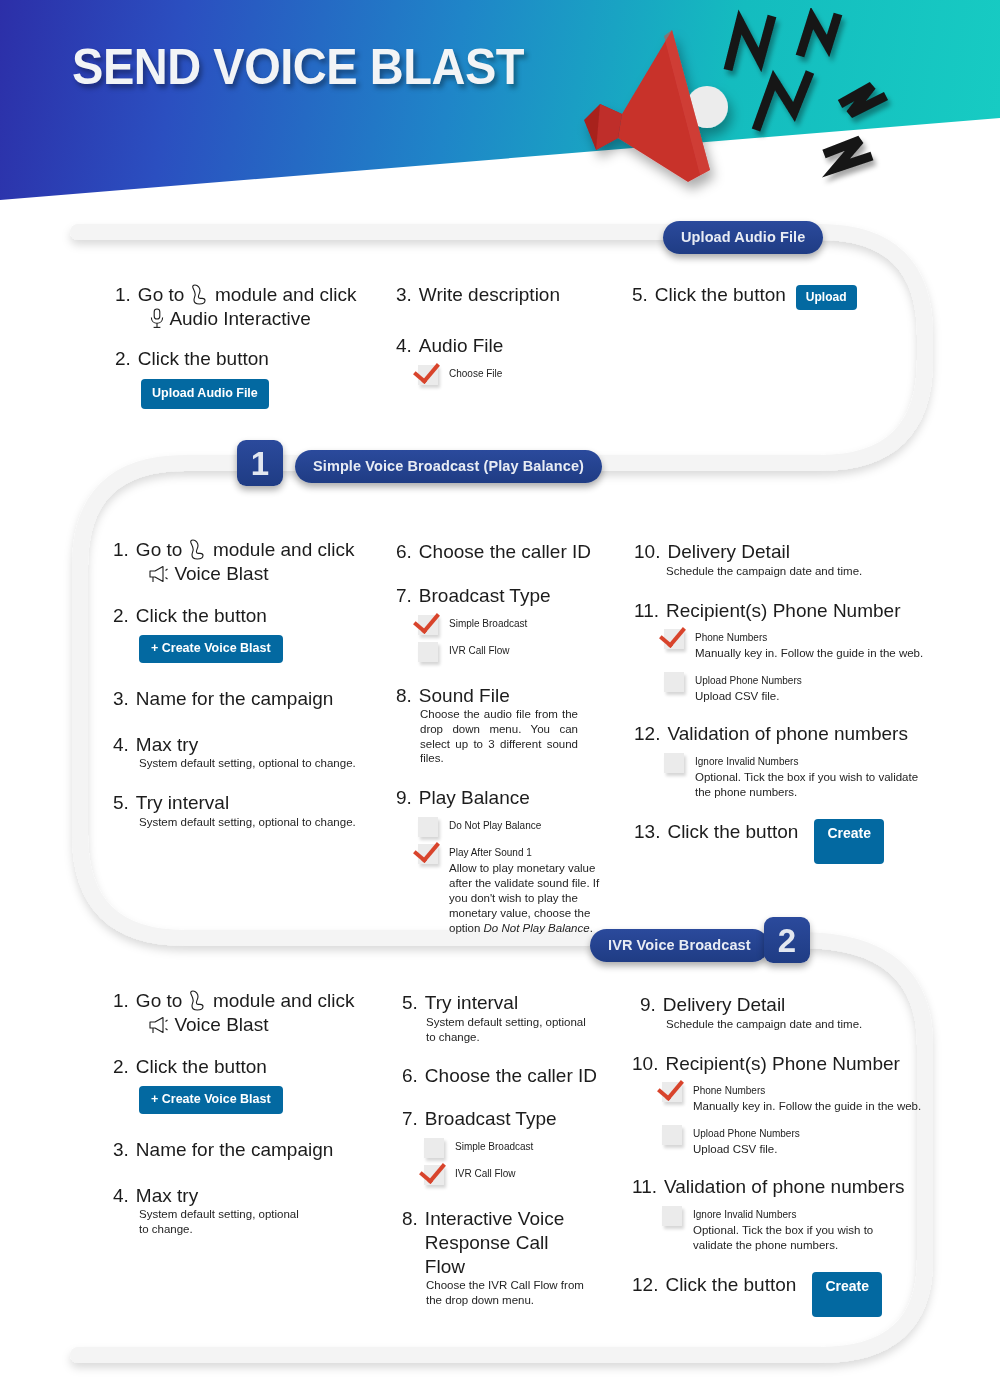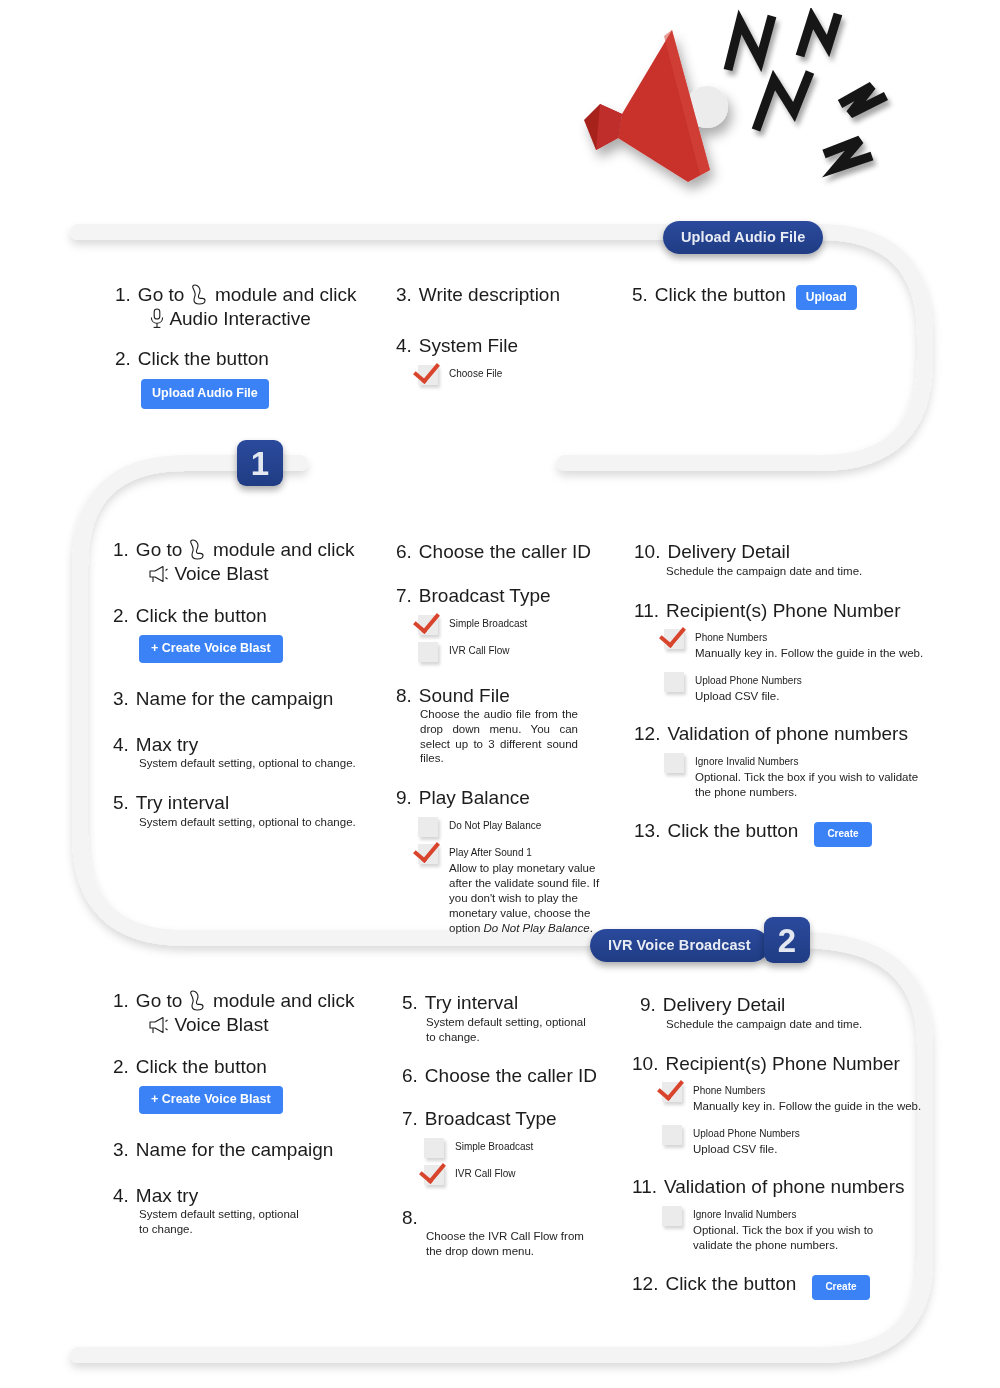--- a/index.html
+++ b/index.html
@@ -94,40 +94,43 @@
     border-width: 0 4px 4px 0;
     transform: rotate(40deg);
   }
   .opt-body { margin-left: 11px; }
   .opt-label { font-size: 10px; color: #1c1c1c; line-height: 1.2; }
   .opt-desc { font-size: 11.5px; color: #242424; line-height: 1.3; margin-top: 1px; }
 
   
   .btn-red {
     display: inline-block;
-    background: #3b82f6;
+    background: #0369a1;
     color: #ffffff;
     border-radius: 4px;
     font-weight: bold;
     white-space: nowrap;
     line-height: 1;
   }
   .btn-upload-audio { font-size: 12.5px; padding: 8px 11px 9px 11px; }
   .btn-upload { font-size: 12px; padding: 6px 10px 7px 10px; }
   .btn-create-vb { font-size: 12.5px; padding: 7px 12px 8px 12px; }
-  .btn-create { font-size: 10px; padding: 7px 13px 8px 13px; }
+  .btn-create { font-size: 14px; padding: 7px 13px 24px 13px; }
 
   .icon-inline { display: inline-block; vertical-align: -4px; }
   .ital { font-style: italic; }
 </style>
 </head>
 <body>
 
 <div class="page">
 
+  <div class="header">
+    <div class="header-title">SEND VOICE BLAST</div>
+  </div>
 
   <svg class="megaphone" viewBox="0 0 200 190">
     <defs>
       <filter id="mgshadow" x="-30%" y="-30%" width="180%" height="180%">
         <feDropShadow dx="4" dy="8" stdDeviation="6" flood-color="#000" flood-opacity="0.32"></feDropShadow>
       </filter>
     </defs>
     <g filter="url(#mgshadow)">
       <circle cx="147" cy="97" r="21" fill="#ececec"></circle>
       <path d="M112 20 L150 160 L128 172 L58 128 L62 104 Z" fill="#c8302c"></path>
@@ -207,21 +210,21 @@
   <div class="col" style="left:396px; top:283px; width:180px;">
     <div class="step">
       <div class="step-row">
         <span class="step-num">3.</span>
         <span class="step-title">Write description</span>
       </div>
     </div>
     <div class="step" style="margin-top:27px;">
       <div class="step-row">
         <span class="step-num">4.</span>
-        <span class="step-title">System File</span>
+        <span class="step-title">Audio File</span>
       </div>
       <div style="margin-left:22px;">
         <div class="opt">
           <span class="cb checked"></span>
           <span class="opt-body">
             <span class="opt-label">Choose File</span>
           </span>
         </div>
       </div>
     </div>
@@ -231,20 +234,21 @@
     <div class="step">
       <div class="step-row">
         <span class="step-num">5.</span>
         <span class="step-title">Click the button</span>
         <span class="btn-red btn-upload" style="margin-left:10px;">Upload</span>
       </div>
     </div>
   </div>
 
   <div class="numbox" style="left:237px; top:440px;">1</div>
+  <div class="pill" style="left:295px; top:450px;">Simple Voice Broadcast (Play Balance)</div>
 
   <div class="col" style="left:113px; top:538px; width:250px;">
     <div class="step">
       <div class="step-row">
         <span class="step-num">1.</span>
         <span class="step-title">
           <span>Go to</span>
           <svg class="icon-inline" width="20" height="22" viewBox="0 0 20 22">
             <path d="M5 2 C3 2 2.2 3.4 3 5 C4 7.2 5.2 9.2 5.2 11.4 C5.2 13.4 4 15 4 17 C4 19.6 6.6 21 9.4 21 C12.6 21 15 19.6 15 17.6 C15 16.2 13.8 15.4 12.2 15.4 L10 15.4 C9 15.4 8.4 14.8 8.4 13.8 C8.4 11.6 10 10 10 7.4 C10 5 8 2 5 2 Z" fill="none" stroke="#1c1c1c" stroke-width="1.1"></path>
           </svg>
@@ -488,20 +492,21 @@
         <div class="opt">
           <span class="cb checked"></span>
           <span class="opt-body"><span class="opt-label">IVR Call Flow</span></span>
         </div>
       </div>
     </div>
 
     <div class="step" style="margin-top:22px;">
       <div class="step-row">
         <span class="step-num">8.</span>
+        <span class="step-title" style="width:150px;">Interactive Voice Response Call Flow</span>
       </div>
       <div class="hint-note" style="margin-left:24px; width:165px;">Choose the IVR Call Flow from the drop down menu.</div>
     </div>
   </div>
 
   <div class="col" style="left:640px; top:993px; width:290px;">
     <div class="step">
       <div class="step-row">
         <span class="step-num">9.</span>
         <span class="step-title">Delivery Detail</span>

